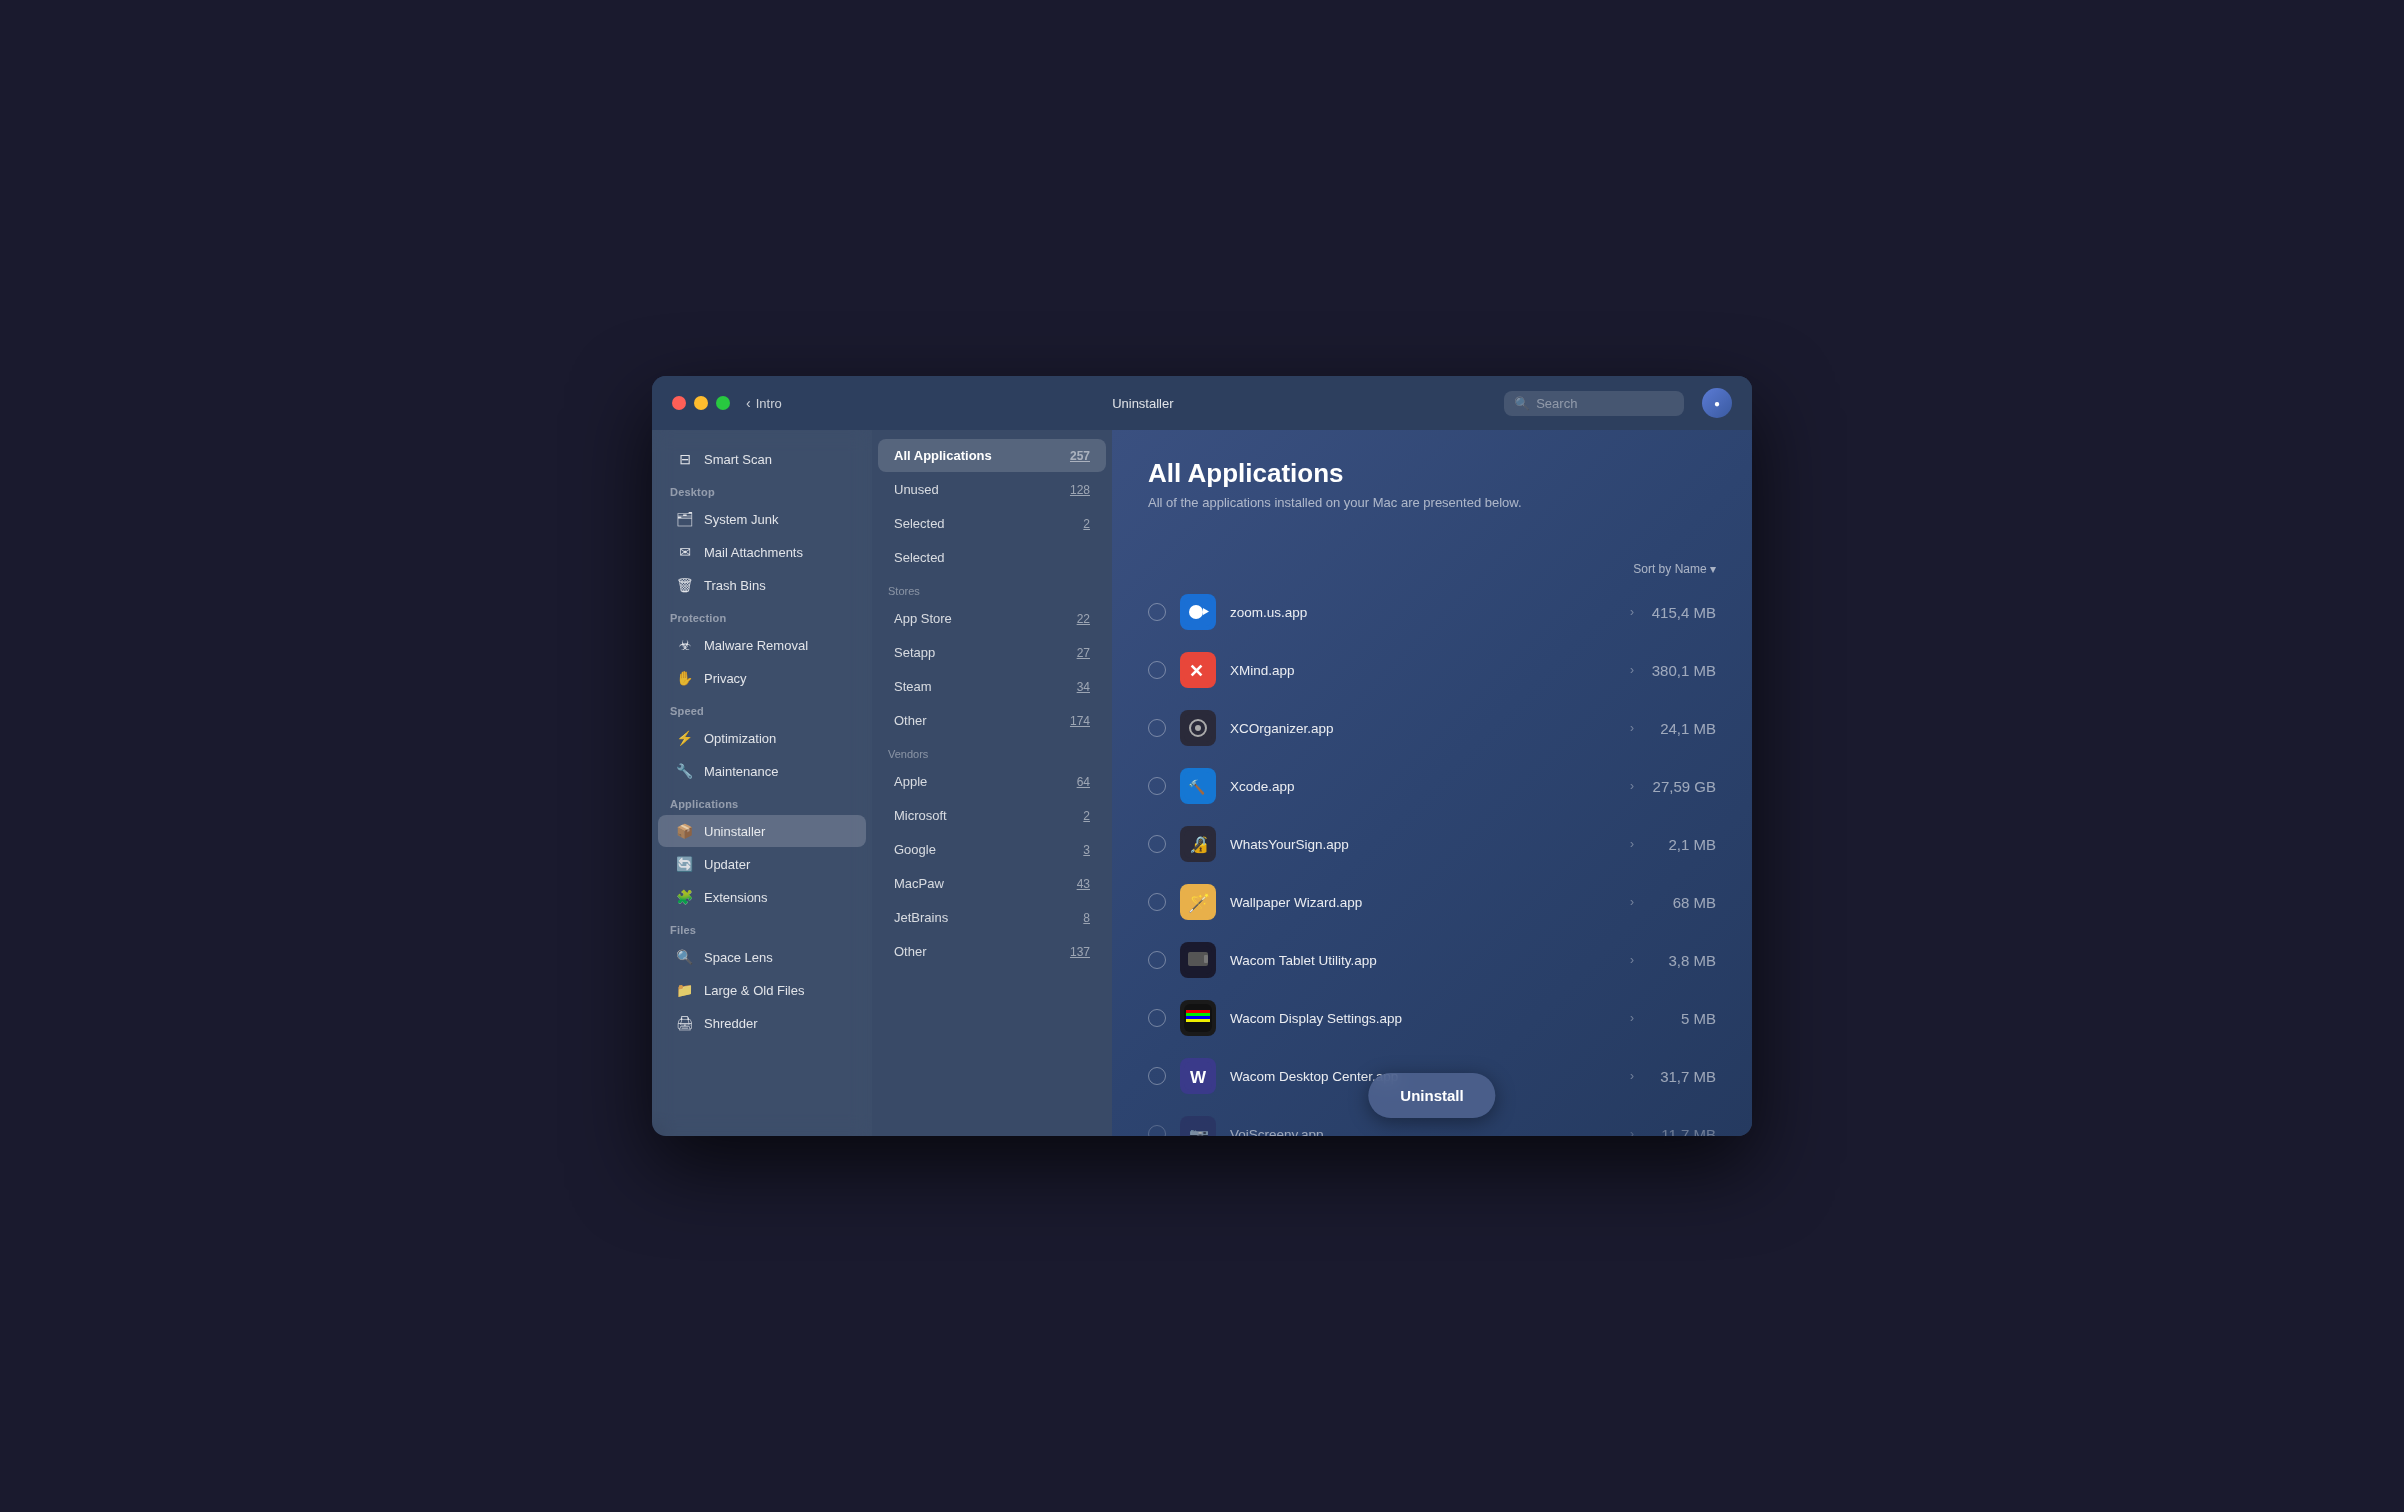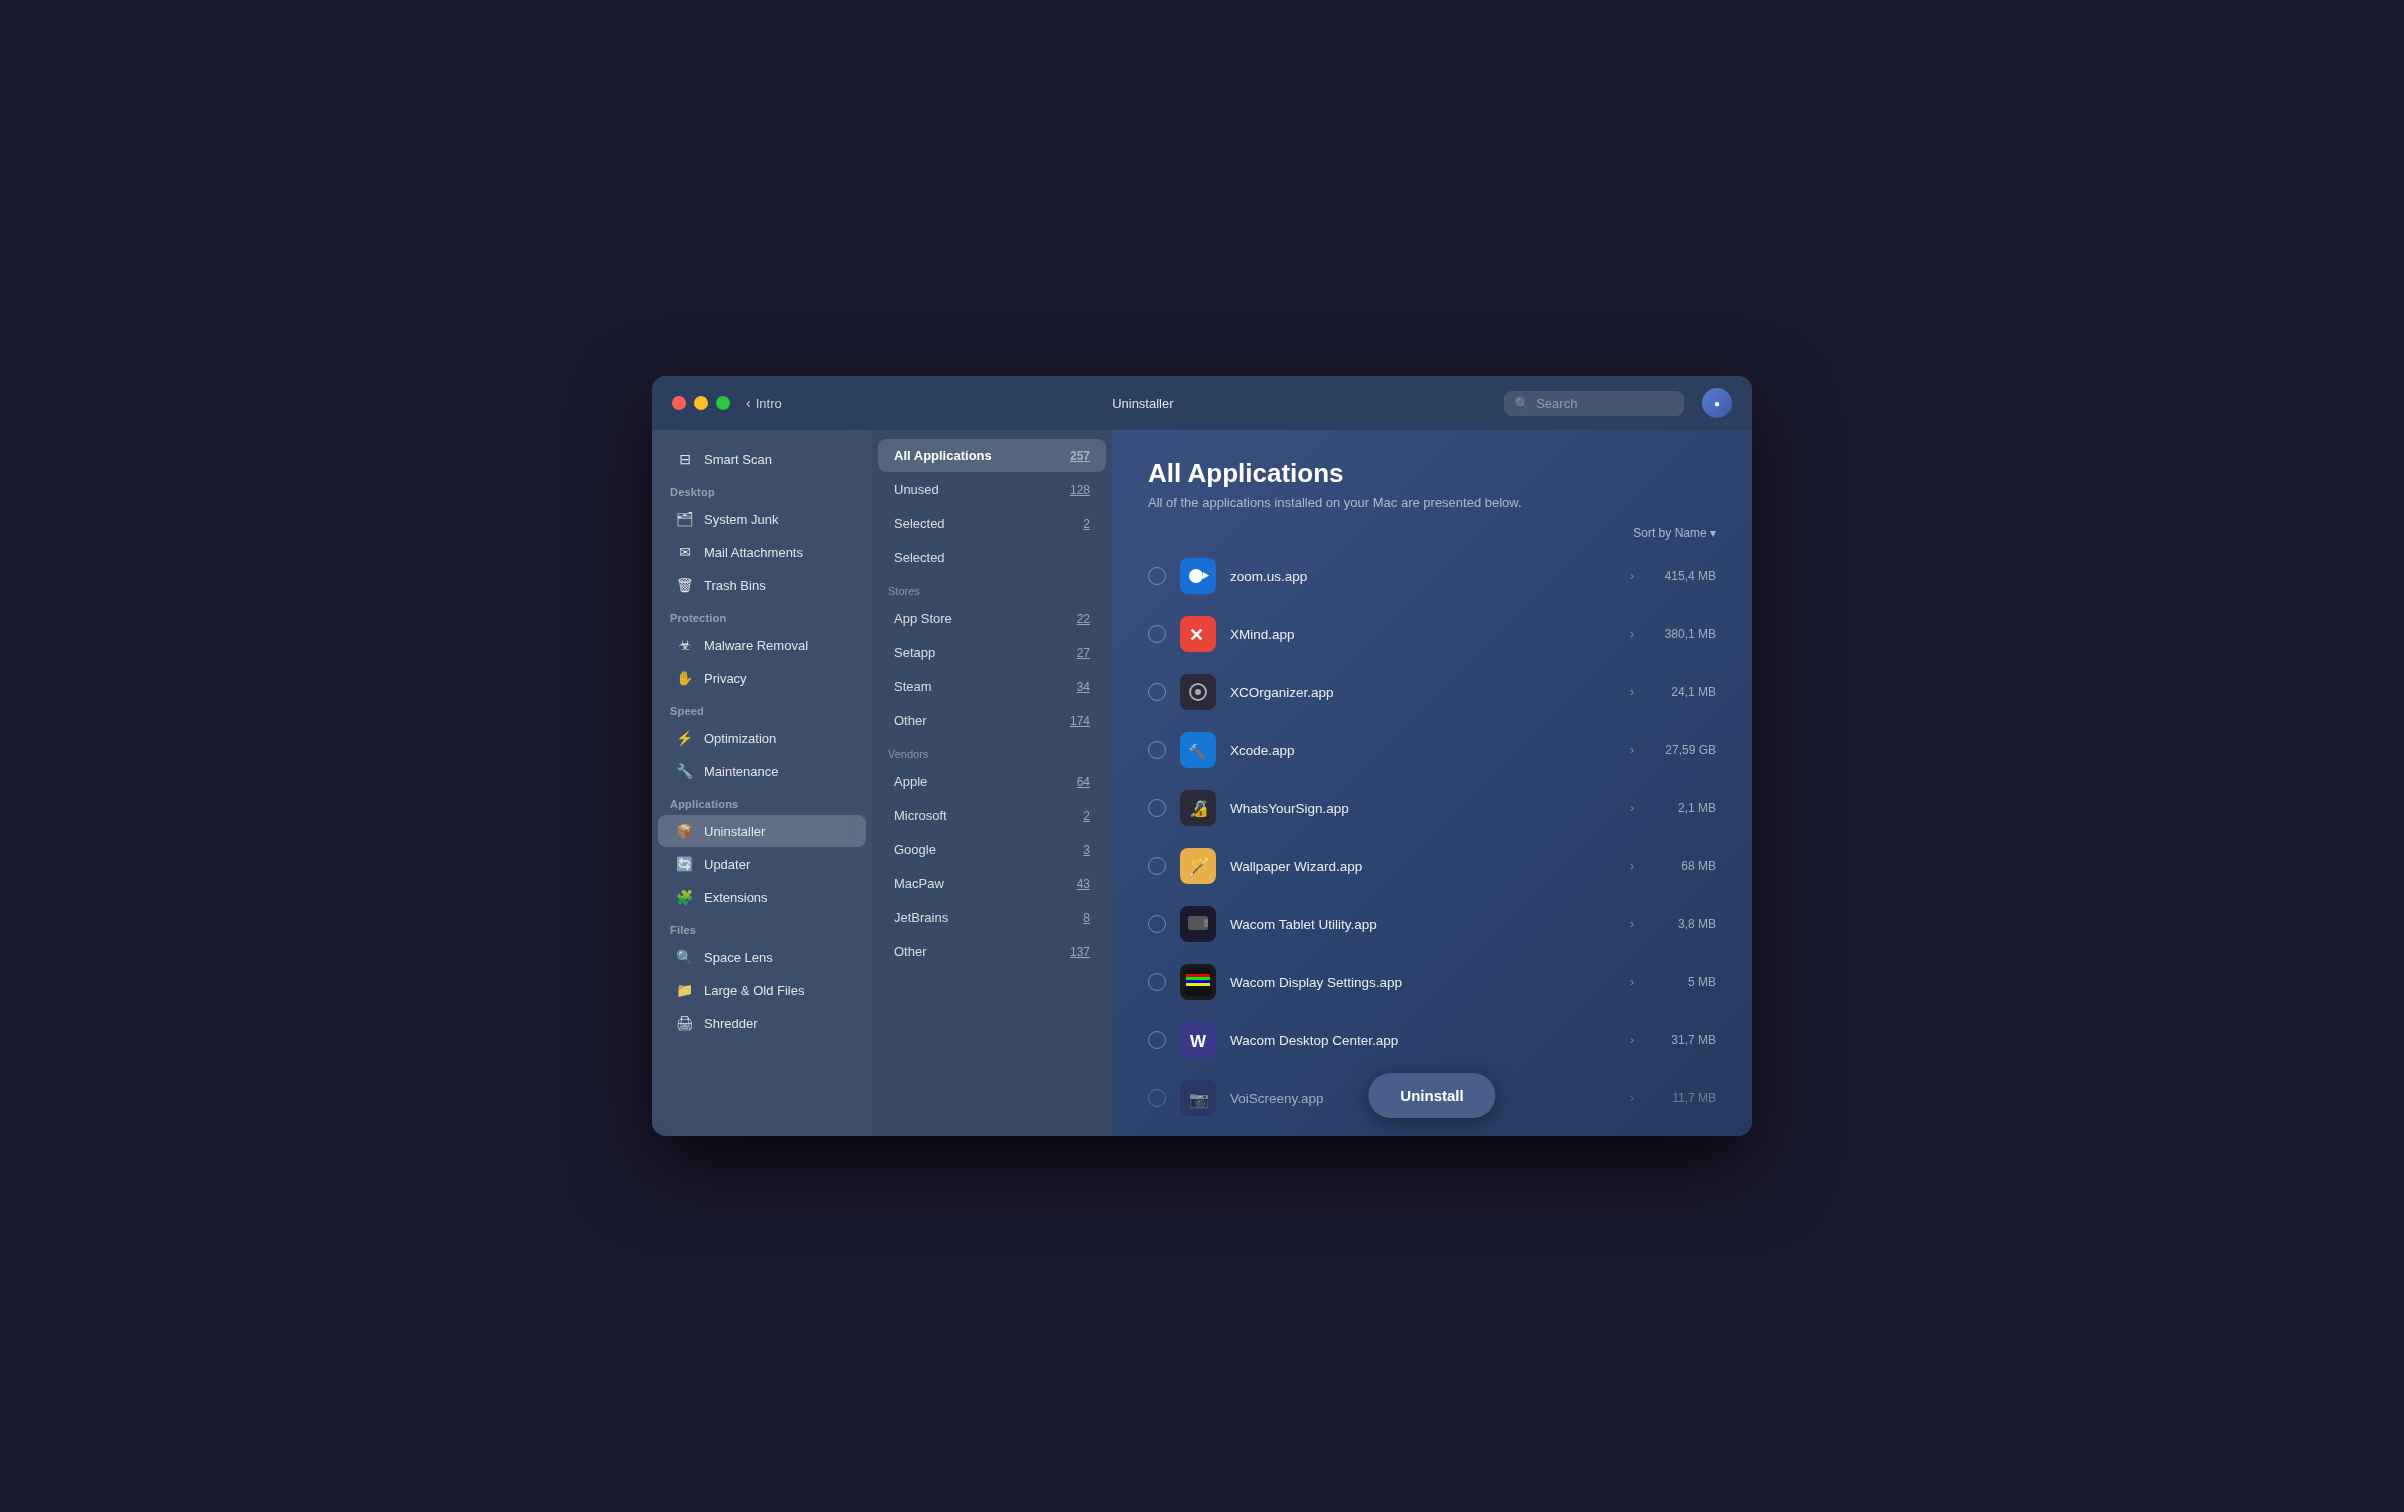--- a/index.html
+++ b/index.html
@@ -141,20 +141,21 @@
       display: flex;
       justify-content: flex-end;
       padding: 0 36px 8px;
     }
     .sort-btn {
       background: none;
       border: none;
       color: rgba(255,255,255,0.6);
       font-size: 12px;
       cursor: pointer;
+      margin-top: 36px;
     }
     .app-list {
       padding: 0 20px;
     }
     .app-row {
       display: flex;
       align-items: center;
       padding: 10px 16px;
       border-radius: 10px;
       cursor: pointer;
@@ -188,21 +189,21 @@
       flex: 1;
       font-size: 13.5px;
       color: rgba(255,255,255,0.9);
     }
     .app-chevron {
       color: rgba(255,255,255,0.35);
       font-size: 12px;
       margin-right: 12px;
     }
     .app-size {
-      font-size: 12px;
+      font-size: 15px;
       color: rgba(255,255,255,0.55);
       min-width: 70px;
       text-align: right;
     }
     
     .top-bar {
       display: flex;
       align-items: center;
       justify-content: space-between;
       padding: 12px 20px;

